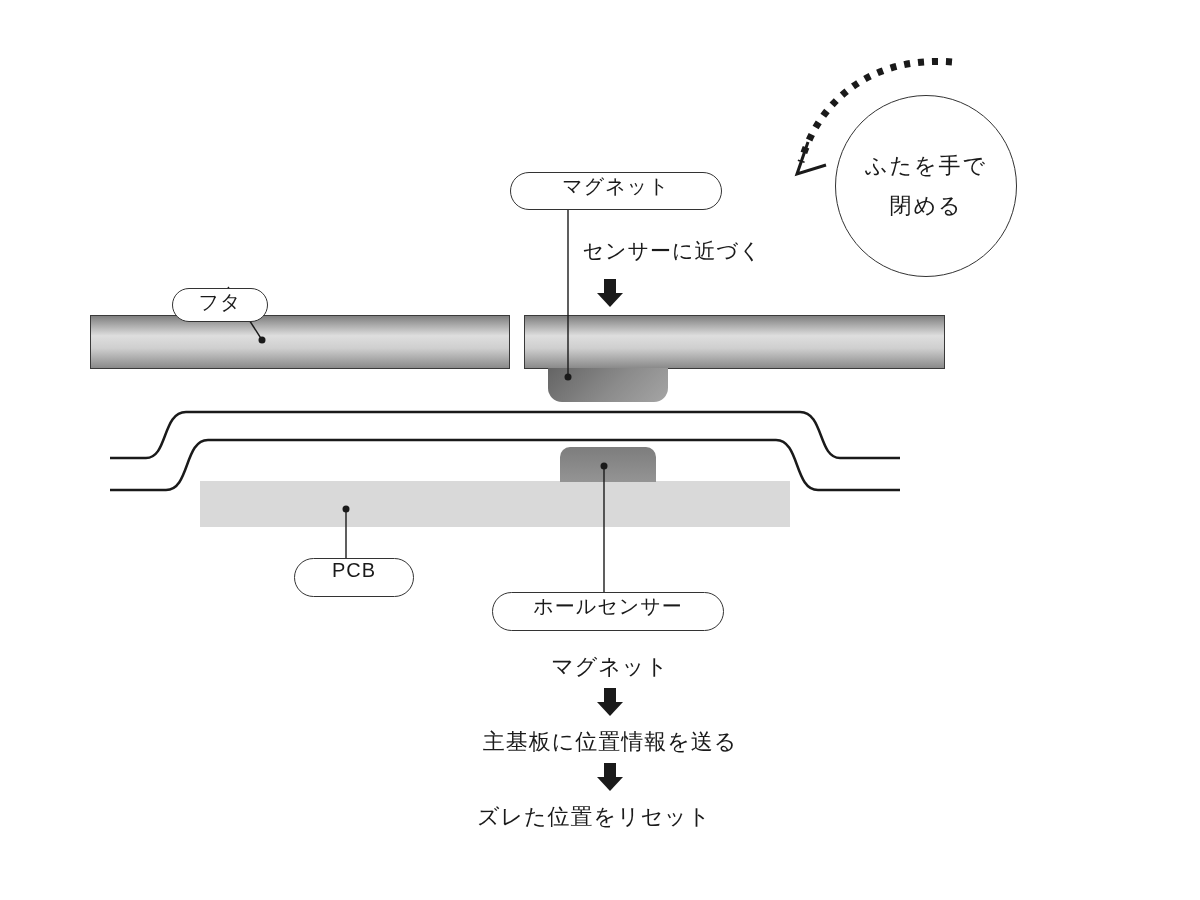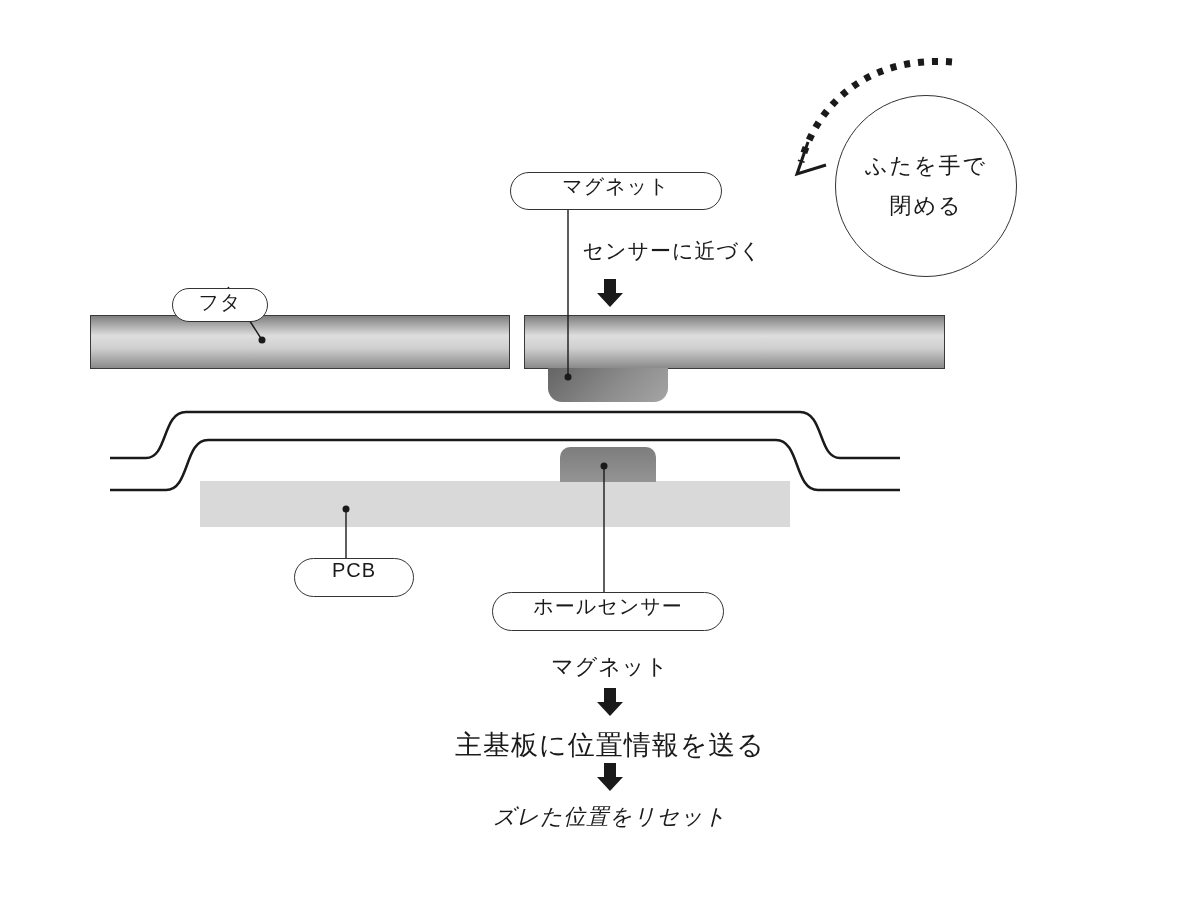--- a/index.html
+++ b/index.html
@@ -116,23 +116,23 @@
     <span>PCB</span>
   </div>
   <div class="pill" style="left:492px;top:592px;width:230px;height:37px;">
     <span>ホールセンサー</span>
   </div>
 
   <div class="txt" style="left:552px;top:237px;width:240px;font-size:21px;">センサーに近づく</div>
 
   <div class="txt" style="left:480px;top:652px;width:260px;font-size:22px;">マグネット</div>
 
-  <div class="txt" style="left:430px;top:727px;width:360px;font-size:27px;">主基板に位置情報を送る</div>
+  <div class="txt" style="left:430px;top:727px;width:360px;font-size:22px;">主基板に位置情報を送る</div>
 
-  <div class="txt" style="left:450px;top:802px;width:320px;font-size:22px;font-style:italic;">ズレた位置をリセット</div>
+  <div class="txt" style="left:434px;top:802px;width:320px;font-size:22px;">ズレた位置をリセット</div>
 
   <div class="arrow-down" style="left:597px;top:279px;">
     <div class="shaft"></div>
       <div class="head"></div>
   </div>
   <div class="arrow-down" style="left:597px;top:688px;">
     <div class="shaft"></div>
       <div class="head"></div>
   </div>
   <div class="arrow-down" style="left:597px;top:763px;">

